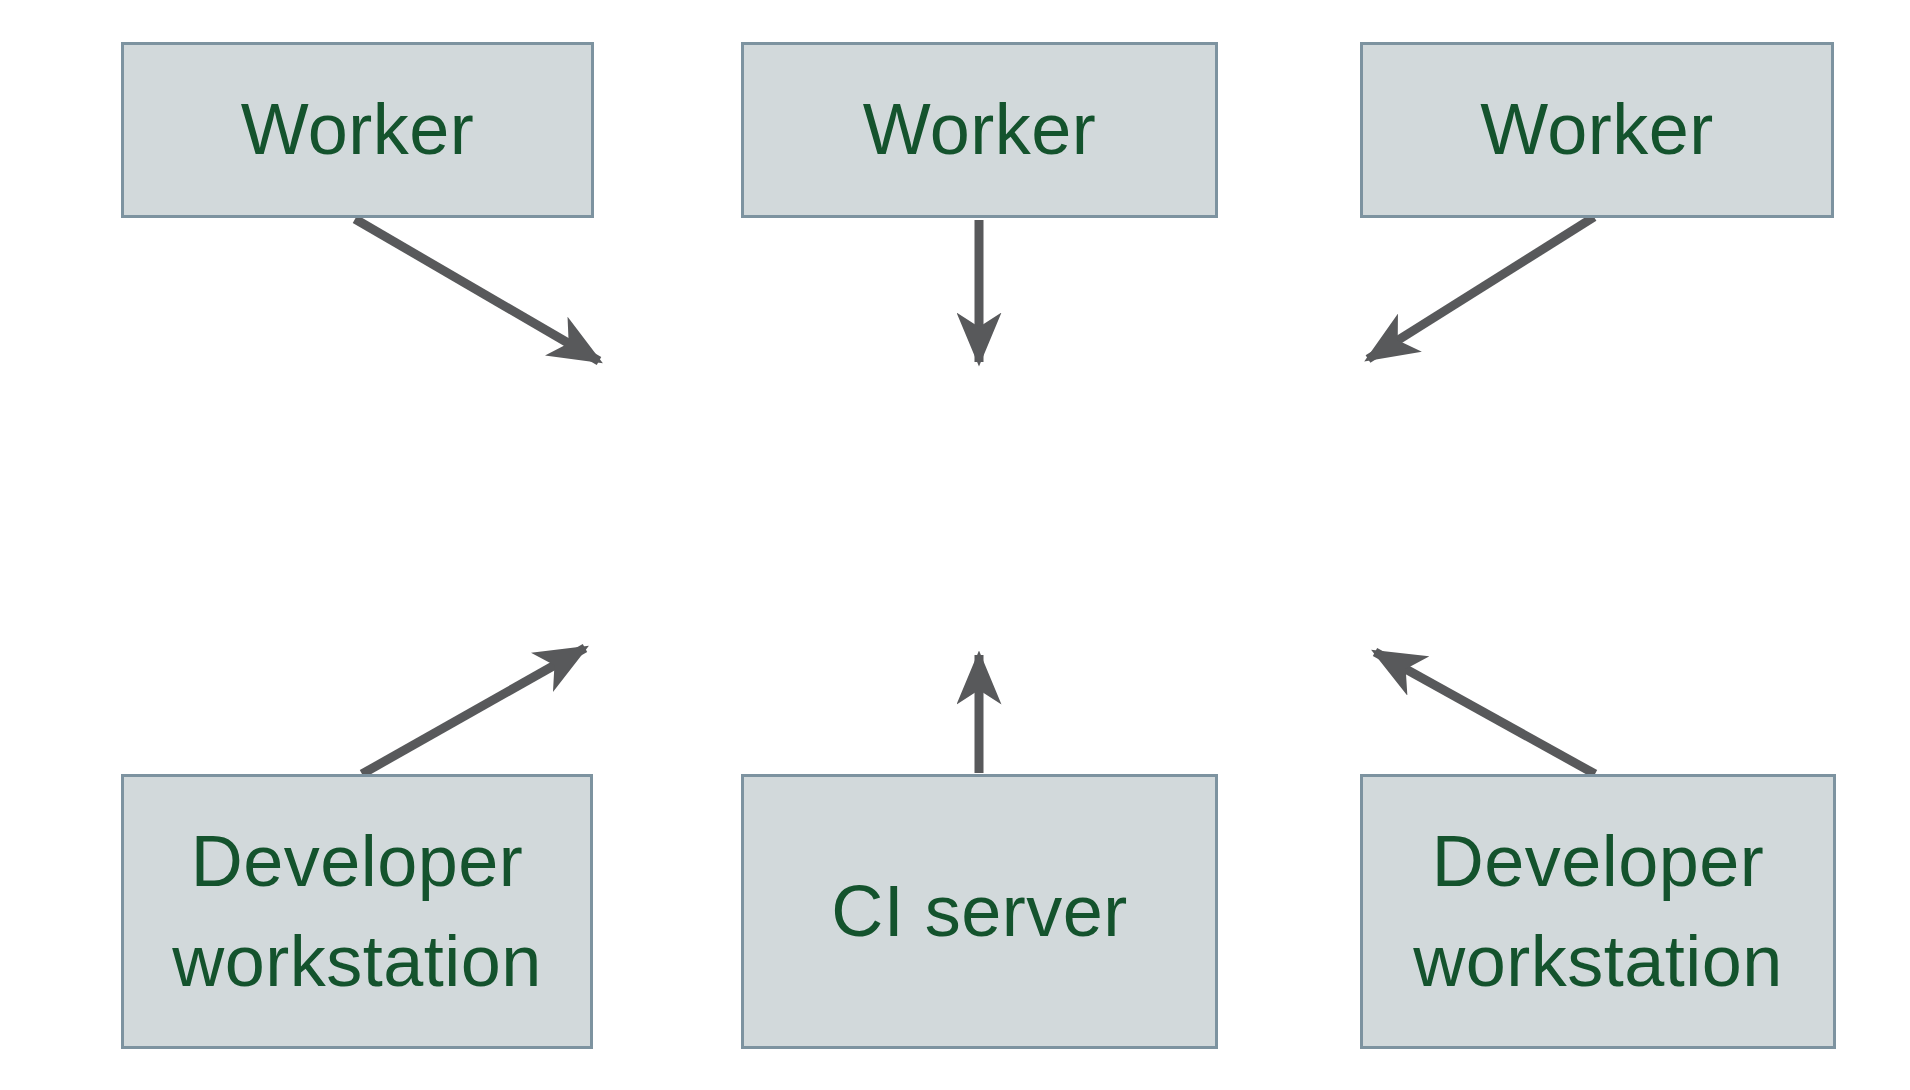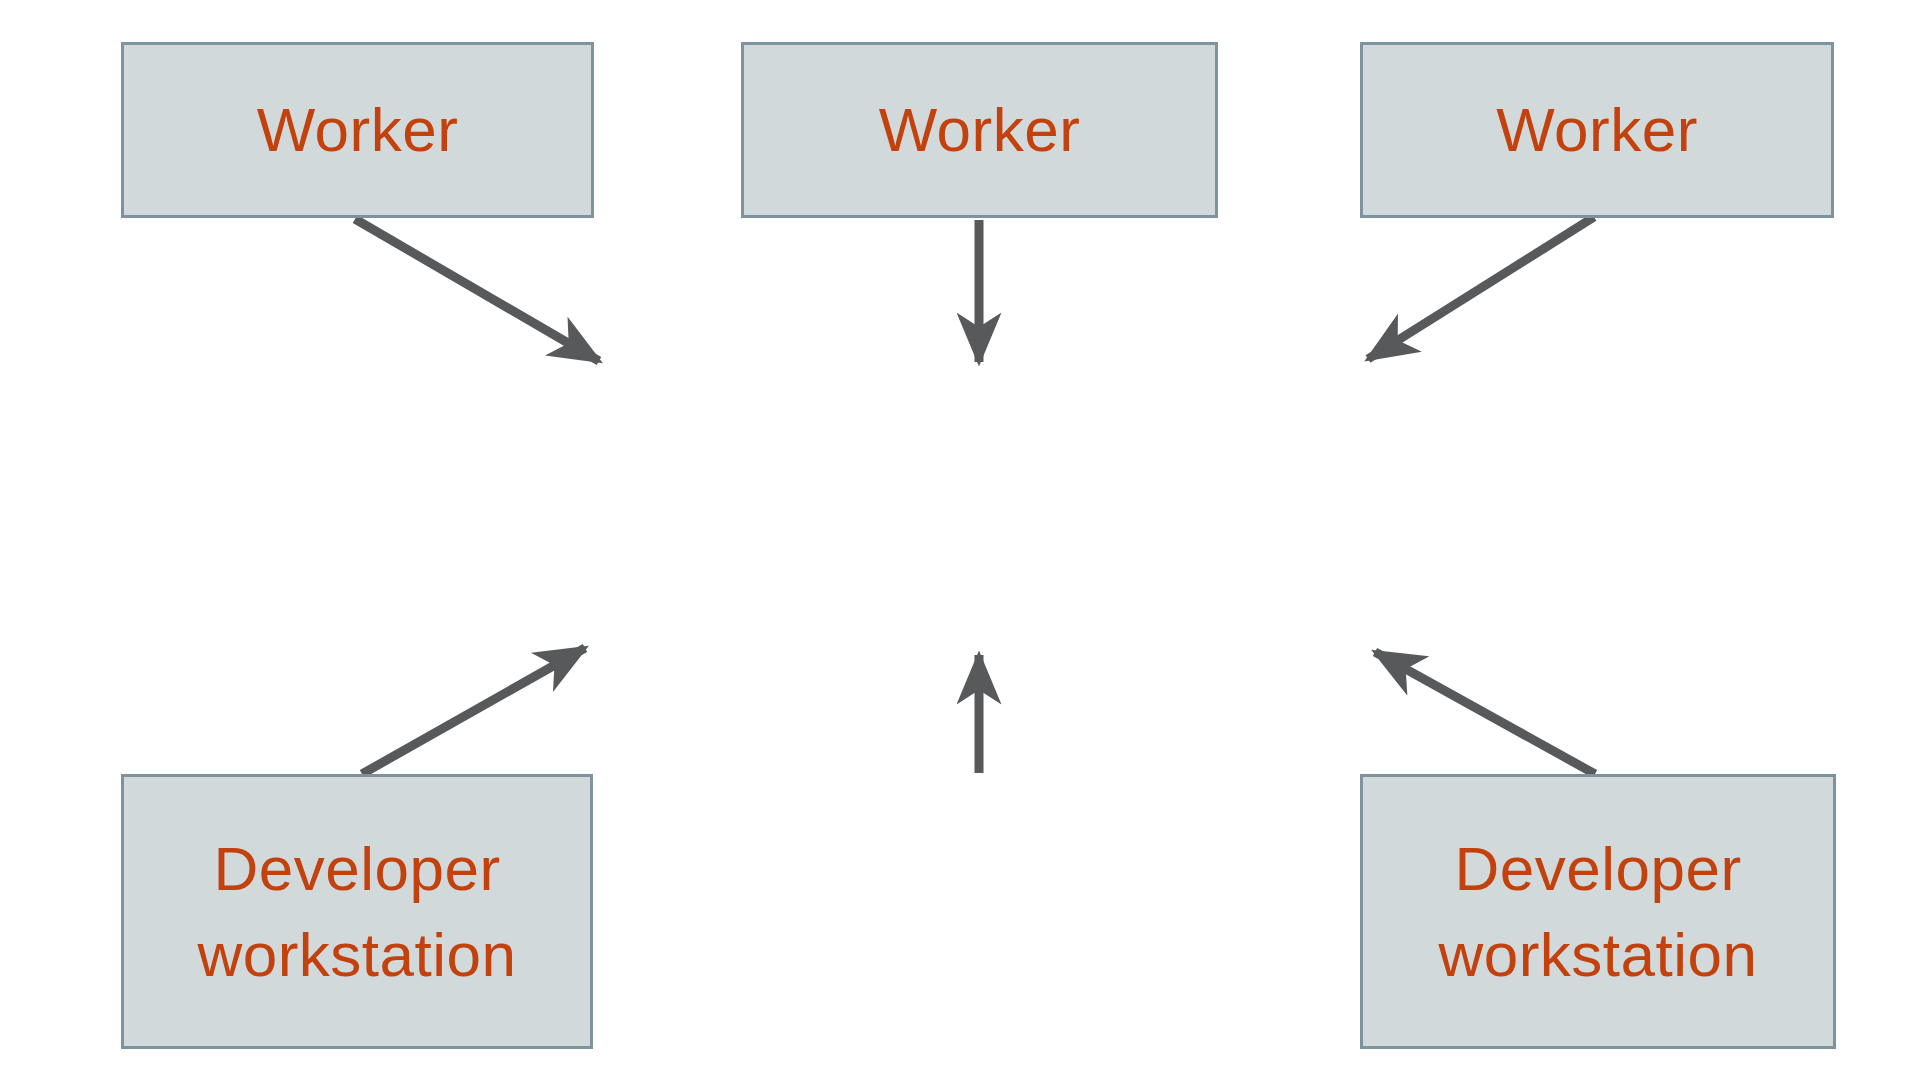--- a/index.html
+++ b/index.html
@@ -29,22 +29,22 @@
   }
   .node {
     position: absolute;
     box-sizing: border-box;
     background: #d2d9db;
     border: 3px solid #7d93a0;
     display: flex;
     align-items: center;
     justify-content: center;
     text-align: center;
-    color: #c2410c;
-    font-size: 62px;
+    color: #14532d;
+    font-size: 72px;
     line-height: 1.38;
     letter-spacing: 0.5px;
   }
   .node-worker-1        { left: 121px;  top: 42px;  width: 473px; height: 176px; }
   .node-worker-2        { left: 741px;  top: 42px;  width: 477px; height: 176px; }
   .node-worker-3        { left: 1360px; top: 42px;  width: 474px; height: 176px; }
   .node-build-master    { left: 592px;  top: 369px; width: 767px; height: 275px; }
   .node-dev-left        { left: 121px;  top: 774px; width: 472px; height: 275px; }
   .node-ci-server       { left: 741px;  top: 774px; width: 477px; height: 275px; }
   .node-dev-right       { left: 1360px; top: 774px; width: 476px; height: 275px; }
@@ -79,18 +79,21 @@
 
   <div class="node node-worker-3">
     <span>Worker</span>
   </div>
 
 
   <div class="node node-dev-left">
     <span>Developer workstation</span>
   </div>
 
+  <div class="node node-ci-server">
+    <span>CI server</span>
+  </div>
 
   <div class="node node-dev-right">
     <span>Developer workstation</span>
   </div>
 
 </div>
 
 </body></html>

